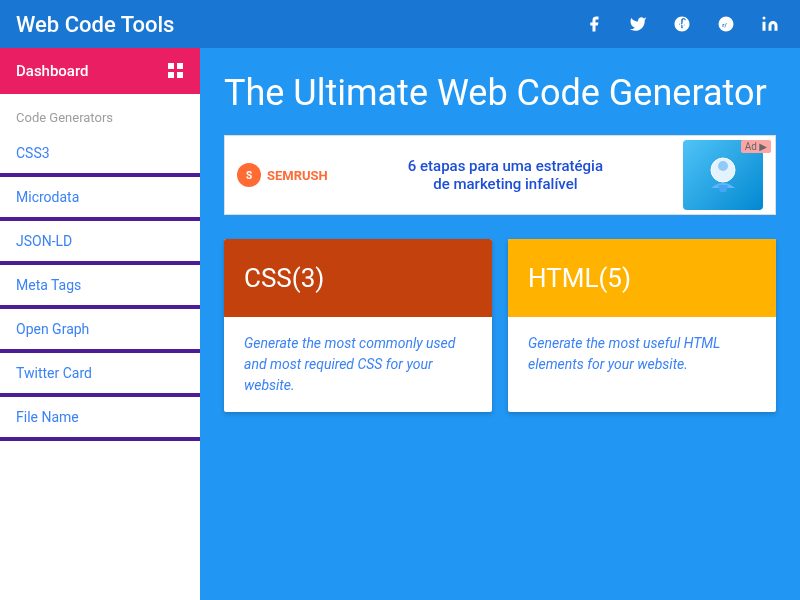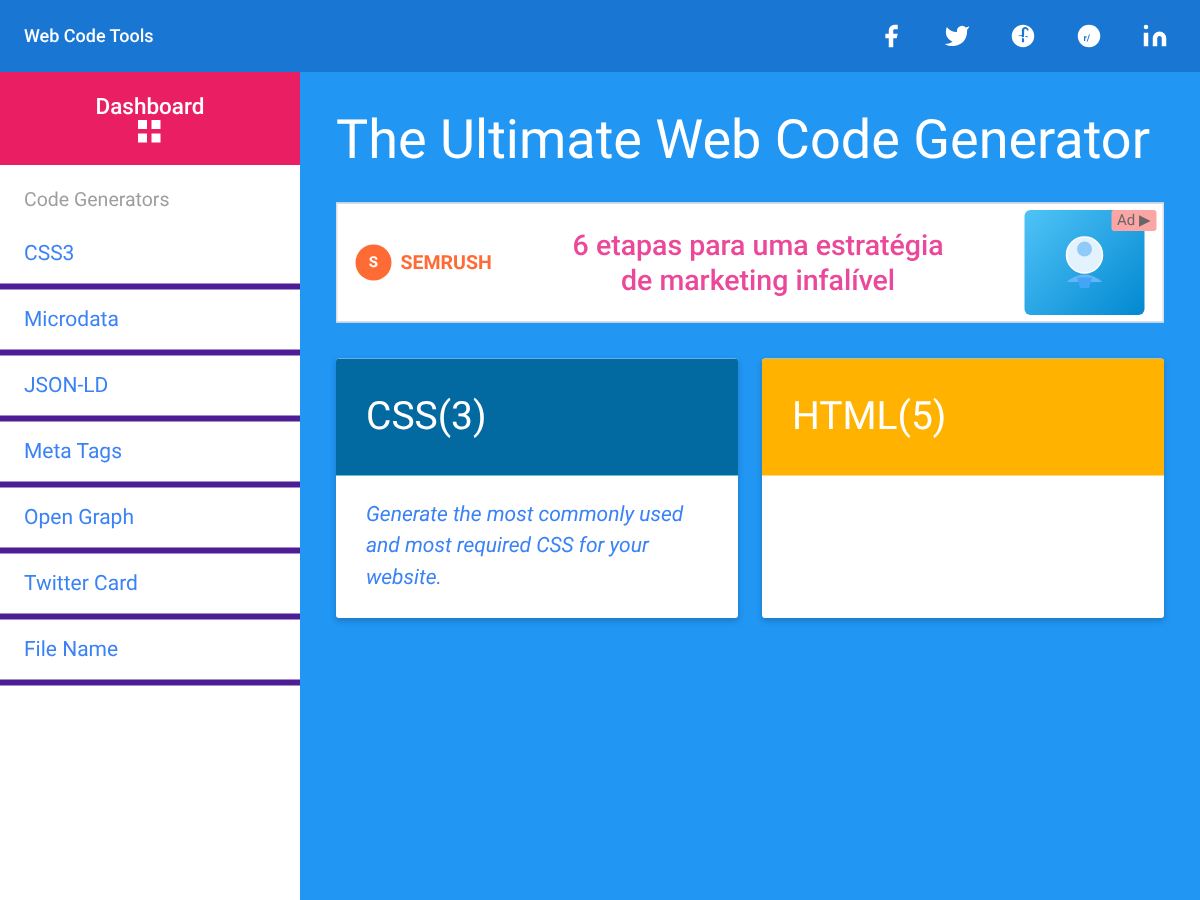--- a/index.html
+++ b/index.html
@@ -9,21 +9,21 @@
     #top-nav {
       background: #1976D2;
       height: 48px;
       display: flex;
       align-items: center;
       justify-content: space-between;
       padding: 0 16px;
     }
     #top-nav .brand {
       color: white;
-      font-size: 12px;
+      font-size: 22px;
       font-weight: 500;
     }
     #top-nav .social-icons {
       display: flex;
       gap: 16px;
       align-items: center;
     }
     .social-icon {
       color: white;
       font-size: 18px;
@@ -53,21 +53,20 @@
     #dashboard-item {
       background: #E91E63;
       color: white;
       padding: 14px 16px;
       display: flex;
       align-items: center;
       justify-content: space-between;
       cursor: pointer;
       font-size: 15px;
       font-weight: 500;
-      flex-direction: column;
     }
     .dashboard-grid-icon {
       display: inline-grid;
       grid-template-columns: 1fr 1fr;
       gap: 2px;
       width: 16px;
       height: 16px;
     }
     .dashboard-grid-icon span {
       background: white;
@@ -138,22 +137,22 @@
       background: #FF6B35;
       border-radius: 50%;
       display: flex;
       align-items: center;
       justify-content: center;
       color: white;
       font-size: 10px;
       font-weight: bold;
     }
     .ad-text {
-      font-size: 19px;
-      color: #ec4899;
+      font-size: 15px;
+      color: #1d4ed8;
       text-align: center;
       flex: 1;
       font-weight: 500;
     }
     .ad-image {
       width: 80px;
       height: 70px;
       background: linear-gradient(135deg, #4FC3F7, #0288D1);
       display: flex;
       align-items: center;
@@ -184,21 +183,21 @@
       border-radius: 2px;
       overflow: hidden;
       box-shadow: 0 2px 4px rgba(0,0,0,0.2);
     }
     .card-header {
       padding: 24px 20px;
       color: white;
       font-size: 26px;
       font-weight: 400;
     }
-    .card-header.css { background: #0369a1; }
+    .card-header.css { background: #c2410c; }
     .card-header.html { background: #FFB300; }
     .card-body {
       padding: 16px 20px;
       color: #3b82f6;
       font-size: 14px;
       line-height: 1.5;
       font-style: italic;
     }
   </style>
 </head>
@@ -301,16 +300,19 @@
         </div>
         <div class="card-body">
           <span>Generate the most commonly used and most required CSS for your website.</span>
         </div>
       </div>
 
       <div class="card">
         <div class="card-header html">
           <span>HTML(5)</span>
         </div>
+        <div class="card-body">
+          <span>Generate the most useful HTML elements for your website.</span>
+        </div>
       </div>
     </div>
   </main>
 </div>
 
 </body></html>

